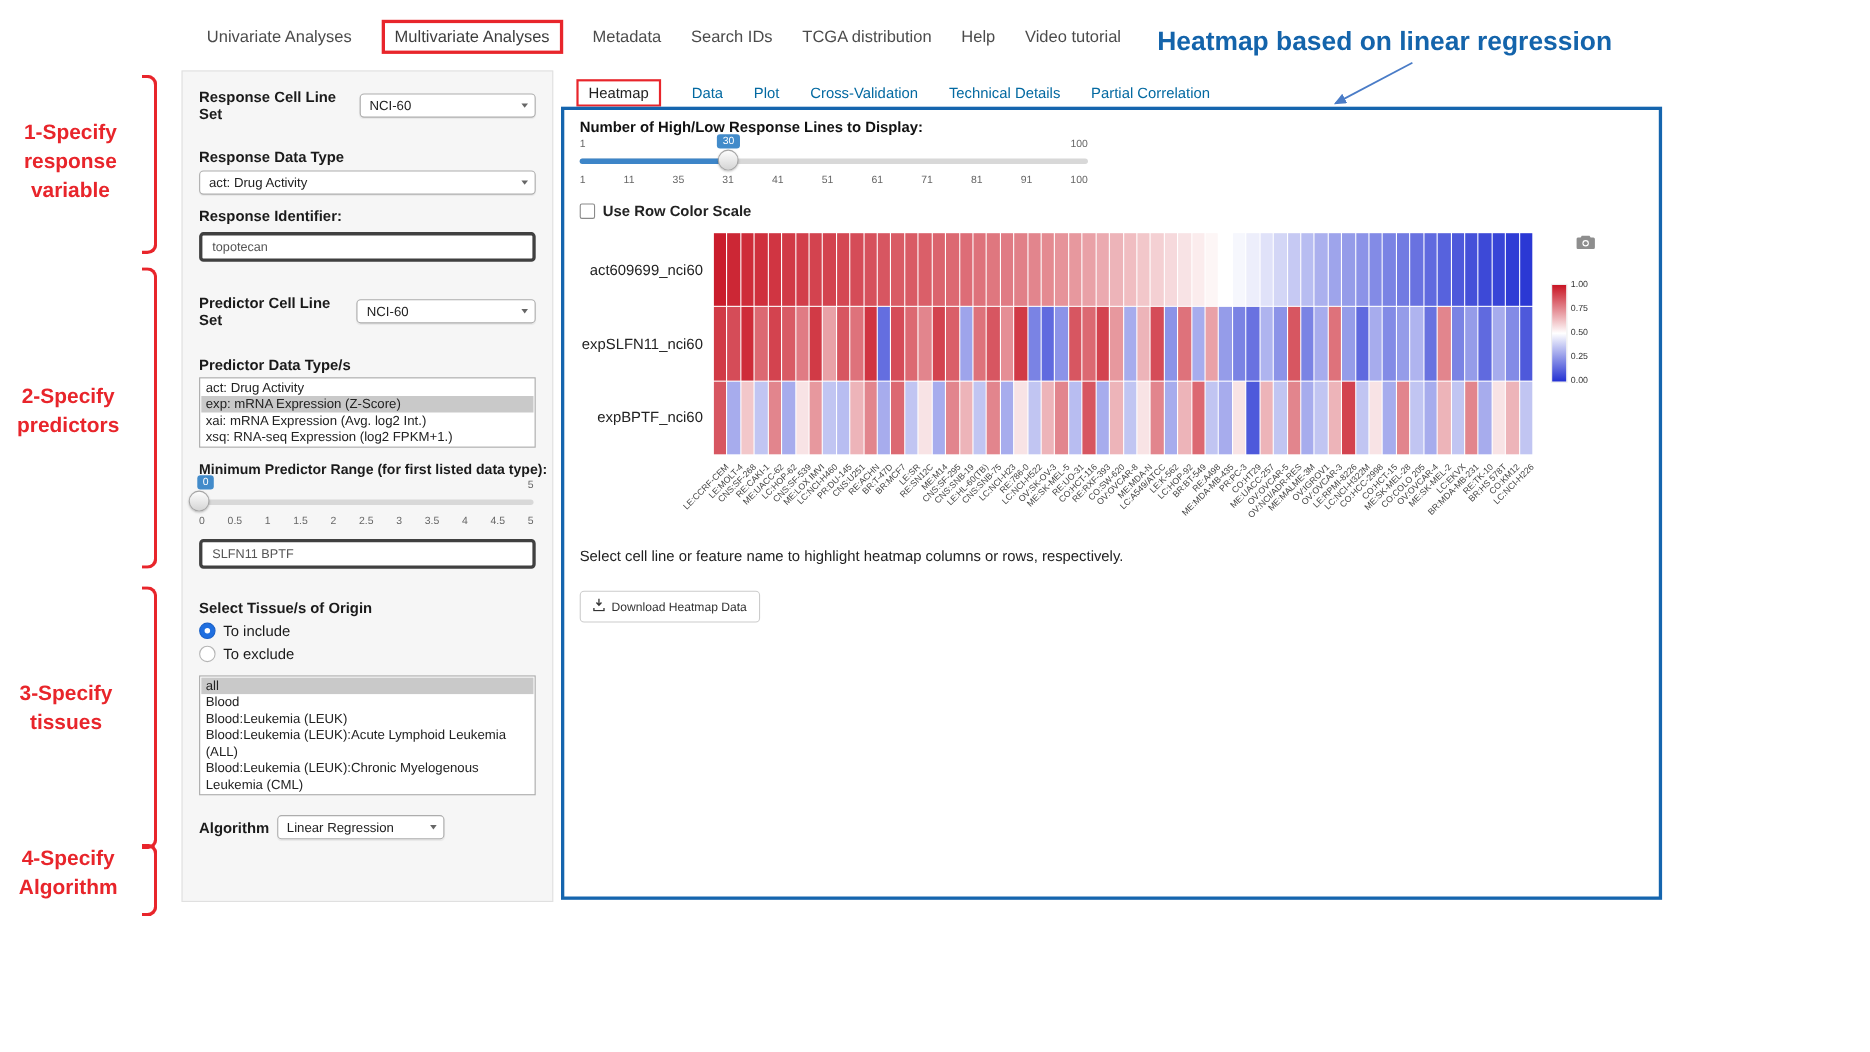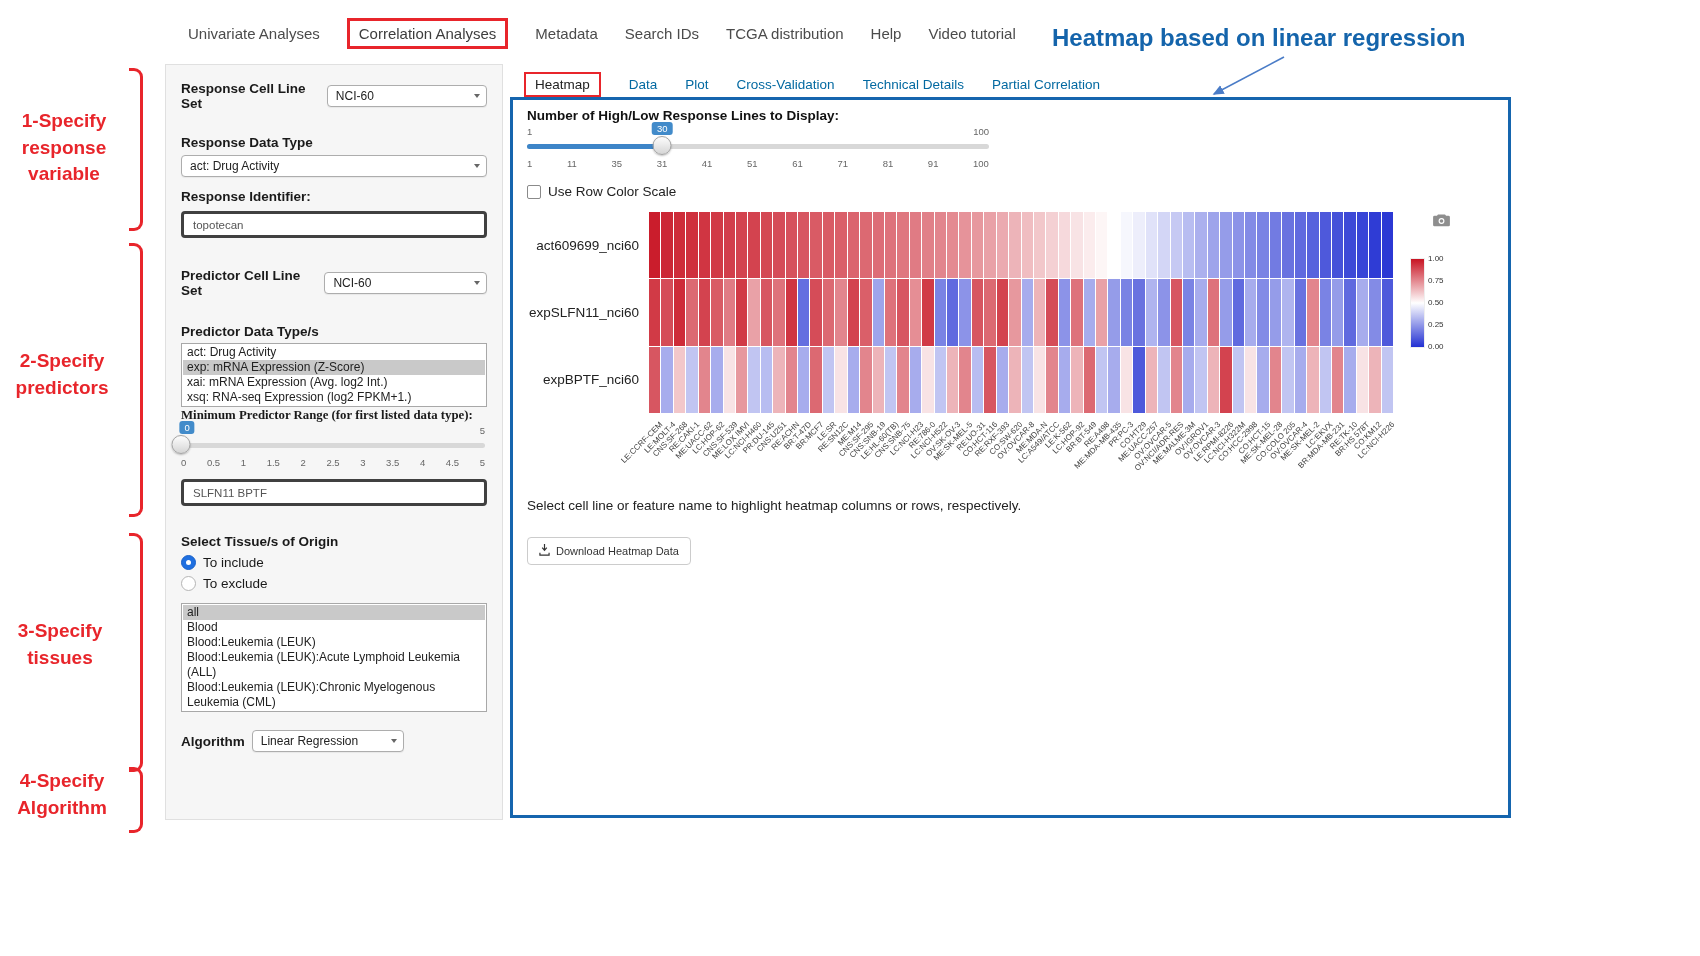--- a/index.html
+++ b/index.html
@@ -73,21 +73,21 @@
   .tabs{position:absolute;left:524px;top:72px;display:flex;align-items:center;gap:28px;font-size:13.5px;}
   .tab{color:#0369a1;cursor:pointer;white-space:nowrap;}
   .tab.active{color:#222;border:2.5px solid #e8252b;padding:3px 9px;}
 
   
   .main-panel{position:absolute;left:510px;top:97px;width:1001px;height:721px;
               border:3px solid #1565ae;background:#fff;box-sizing:border-box;}
   .panel-slider-label{position:absolute;left:14px;top:8px;font-weight:700;font-size:13.5px;color:#111;}
   .panel-slider{position:absolute;left:14px;top:26px;width:462px;}
   .row-scale-check{position:absolute;left:14px;top:84px;display:flex;gap:7px;align-items:center;
-                   font-size:13.5px;cursor:pointer;}
+                   font-size:13.5px;cursor:pointer;font-weight:bold;}
   .checkbox{width:12px;height:12px;border:1px solid #8a8a8a;border-radius:2px;background:#fff;flex:0 0 auto;}
 
   .hm-rowlabels{position:absolute;left:0;top:112px;width:132px;}
   .hm-rowlabel{height:67px;display:flex;align-items:center;justify-content:flex-end;
                font-size:13.5px;color:#222;padding-right:6px;cursor:pointer;}
   .hm-grid{position:absolute;left:136px;top:112px;width:744px;height:201px;display:grid;
            grid-auto-rows:1fr;gap:1px;background:#fff;}
   .hm-cell{cursor:pointer;}
   .hm-collabels{position:absolute;left:136px;top:317px;width:744px;height:135px;pointer-events:none;}
   .hm-collabel{position:absolute;top:3px;width:110px;text-align:right;font-size:8px;color:#444;
@@ -100,21 +100,21 @@
   .hm-note{position:absolute;left:14px;top:398px;font-size:13.5px;color:#222;}
   .download-btn{position:absolute;left:14px;top:437px;display:flex;align-items:center;gap:6px;
                 border:1px solid #ccc;border-radius:4px;background:#fff;padding:6px 11px;
                 font-size:11px;color:#333;cursor:pointer;font-family:inherit;}
 </style>
 </head>
 <body>
 
 <div class="nav">
     <div class="nav-item">Univariate Analyses</div>
-    <div class="nav-item red-boxed">Correlation Analyses</div>
+    <div class="nav-item red-boxed">Multivariate Analyses</div>
     <div class="nav-item">Metadata</div>
     <div class="nav-item">Search IDs</div>
     <div class="nav-item">TCGA distribution</div>
     <div class="nav-item">Help</div>
     <div class="nav-item">Video tutorial</div>
   </div>
 
 <div class="heading">Heatmap based on linear regression</div>
 <svg class="anno-arrow" width="92" height="50" viewBox="0 0 92 50">
   <defs>
@@ -162,21 +162,21 @@
   </div>
 
   <span class="f-label" style="margin-top:26px;">Predictor Data Type/s</span>
   <div class="listbox" style="margin-top:4px;">
       <div class="opt">act: Drug Activity</div>
       <div class="opt sel">exp: mRNA Expression (Z-Score)</div>
       <div class="opt">xai: mRNA Expression (Avg. log2 Int.)</div>
       <div class="opt">xsq: RNA-seq Expression (log2 FPKM+1.)</div>
     </div>
 
-  <span class="f-label" style="margin-top:1px;font-size:12.8px;white-space:nowrap;font-family:Liberation Serif, serif;">Minimum Predictor Range (for first listed data type):</span>
+  <span class="f-label" style="margin-top:12px;font-size:12.8px;white-space:nowrap;">Minimum Predictor Range (for first listed data type):</span>
   <div class="slider" style="margin-top:2px;width:304px;">
     <span class="slider-bubble" style="left: 2%;">0</span>
     <span class="slider-max">5</span>
     <div class="slider-track"></div>
     <div class="slider-fill" style="width: 0%;"></div>
     <div class="slider-handle" style="left: 0%;"></div>
     <div class="slider-ticks">
         <div class="tick">0</div>
         <div class="tick">0.5</div>
         <div class="tick">1</div>

